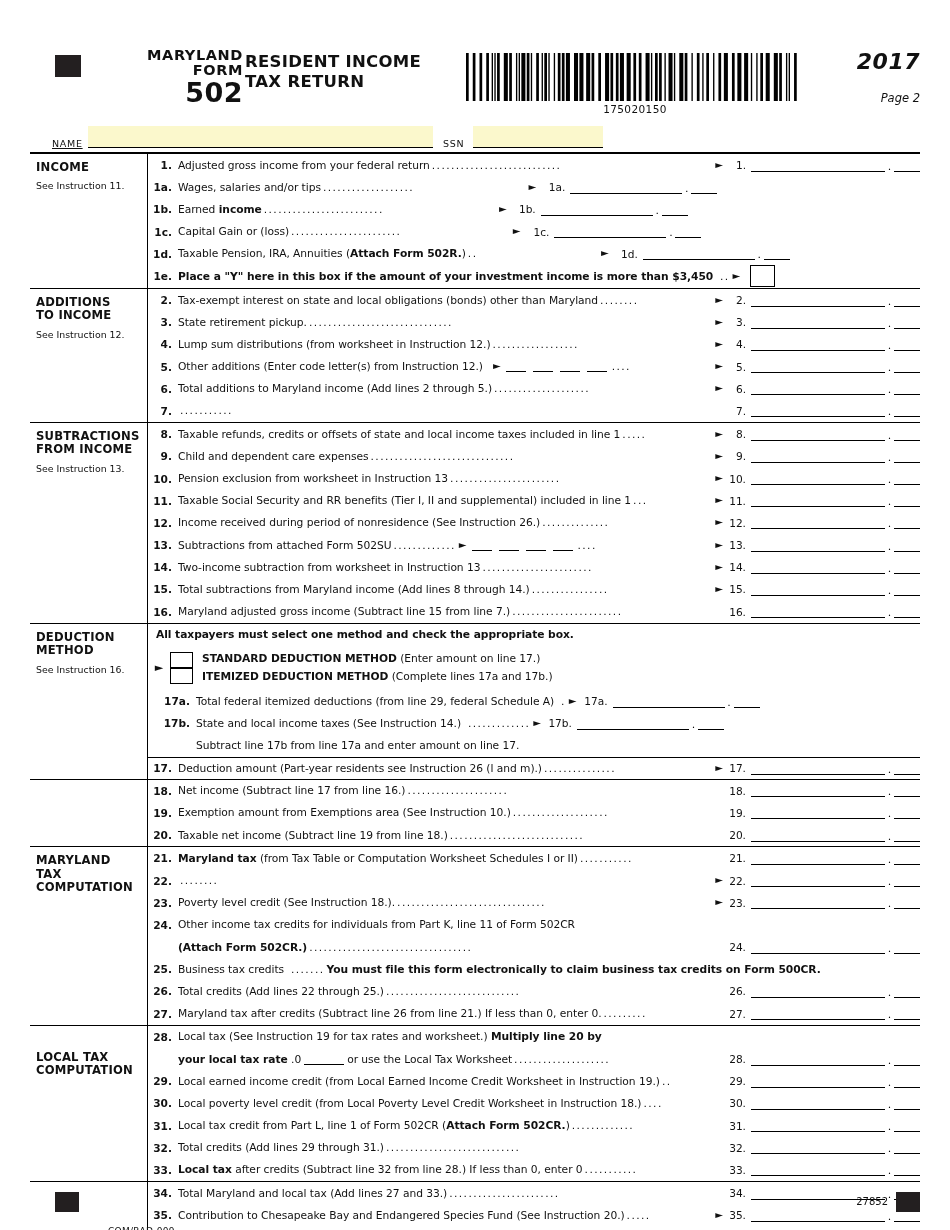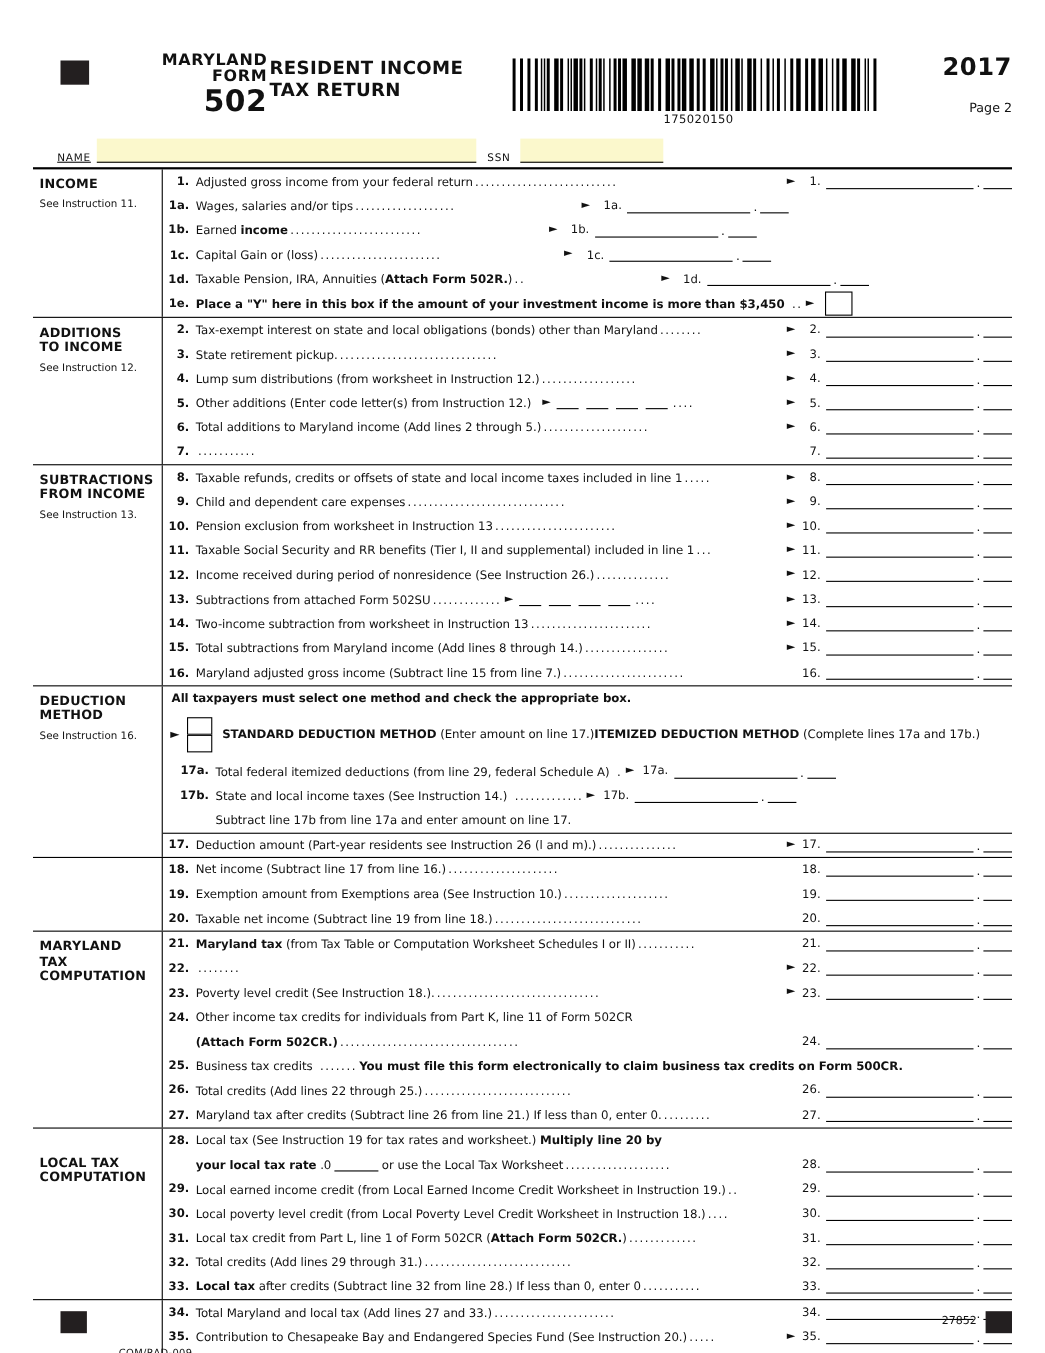--- a/index.html
+++ b/index.html
@@ -20,21 +20,21 @@
   .corner-sq { position:absolute; width:26px; height:22px; background:#231f20; left:25px; top:13px; }
   .md-form-block { position:absolute; left:78px; top:6px; width:135px; text-align:right; }
   .md-line { font-weight:bold; font-size:14.5px; letter-spacing:.6px; line-height:15px; }
   .md-502 { font-weight:bold; font-size:27px; line-height:28px; letter-spacing:.5px; margin-top:1px; }
   .ret-title { position:absolute; left:215px; top:10px; font-weight:bold; font-size:16.5px; line-height:20px; letter-spacing:.3px; }
 
   .barcode-wrap { position:absolute; left:435px; top:11px; width:340px; }
   .barcode { height:48px; width:338px; display:block; }
   .barcode-num { text-align:center; font-size:10.5px; margin-top:2px; letter-spacing:.4px; }
 
-  .year-block { position:absolute; right:0px; top:8px; text-align:right; }
+  .year-block { position:absolute; right:0px; top:8px; text-align:right;font-style:italic; }
   .year { font-weight:bold; font-size:22px; line-height:24px; letter-spacing:.5px; }
   .pageno { font-size:11.5px; margin-top:17px; }
 
   
   .namerow { position:relative; height:28px; margin:6px 30px 0 30px; border-bottom:2px solid #000; }
   .lbl-name { position:absolute; left:22px; bottom:3px; font-size:9.5px; letter-spacing:.7px;text-decoration:underline; }
   .fld-name { position:absolute; left:58px; top:0px; width:345px; height:22px; background:#fbf8cc; border-bottom:1.6px solid #000; }
   .lbl-ssn { position:absolute; left:413px; bottom:3px; font-size:9.5px; letter-spacing:.7px; }
   .fld-ssn { position:absolute; left:443px; top:0px; width:130px; height:22px; background:#fbf8cc; border-bottom:1.6px solid #000; }
 
@@ -529,21 +529,21 @@
         <div class="row" style="padding-left:8px">
           <div class="txt"><b>All taxpayers must select one method and check the appropriate box.</b></div>
         </div>
 
         <div style="display:flex; align-items:center; height:44px;">
           <div class="ded-arrow">►</div>
           <div class="ded-boxes">
             <div class="chk"></div>
             <div class="chk"></div>
           </div>
-          <div style="display:flex;flex-direction:row;justify-content:center;margin-left:9px;">
+          <div style="display:flex;flex-direction:column;justify-content:center;margin-left:9px;">
             <div class="txt" style="height:18px;line-height:18px"><b>STANDARD DEDUCTION METHOD</b><span> (Enter amount on line 17.)</span></div>
             <div class="txt" style="height:18px;line-height:18px"><b>ITEMIZED DEDUCTION METHOD</b><span> (Complete lines 17a and 17b.)</span></div>
           </div>
         </div>
 
         <div class="row">
           <div class="num" style="width:48px">17a.</div>
           <div class="txt">Total federal itemized deductions (from line 29, federal Schedule A)</div>
           <div class="dots short">&nbsp;.</div>
           <div class="tri">►</div>

